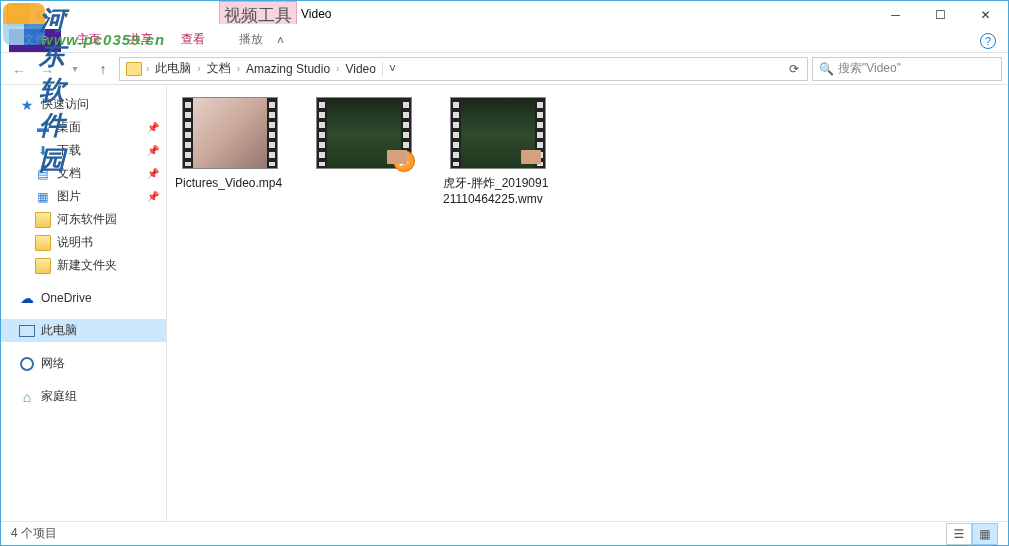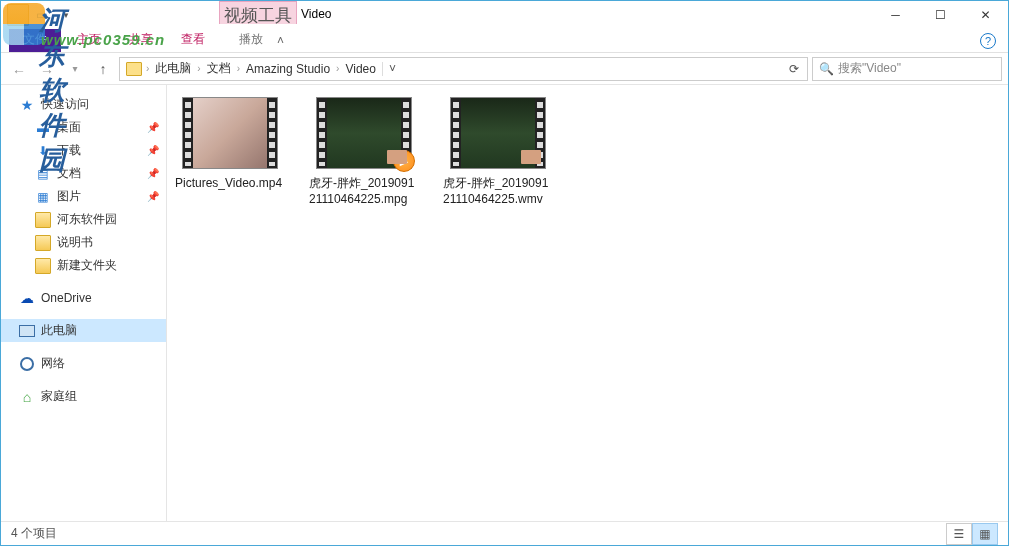--- a/index.html
+++ b/index.html
@@ -202,21 +202,20 @@
 
   </div>
         <div class="name">Pictures_Video.mp4</div>
       </div>
       <div class="file">
         <div class="thumb game">
     <div class="filmstrip left"></div>
     <div class="filmstrip right"></div>
     <div class="playbadge">▶</div>
   </div>
-        <div class="name">虎牙-胖炸_20190912111046​4225.mpg</div>
       </div>
       <div class="file">
         <div class="thumb game">
     <div class="filmstrip left"></div>
     <div class="filmstrip right"></div>
 
   </div>
         <div class="name">虎牙-胖炸_20190912111046​4225.wmv</div>
       </div>
     </div>

